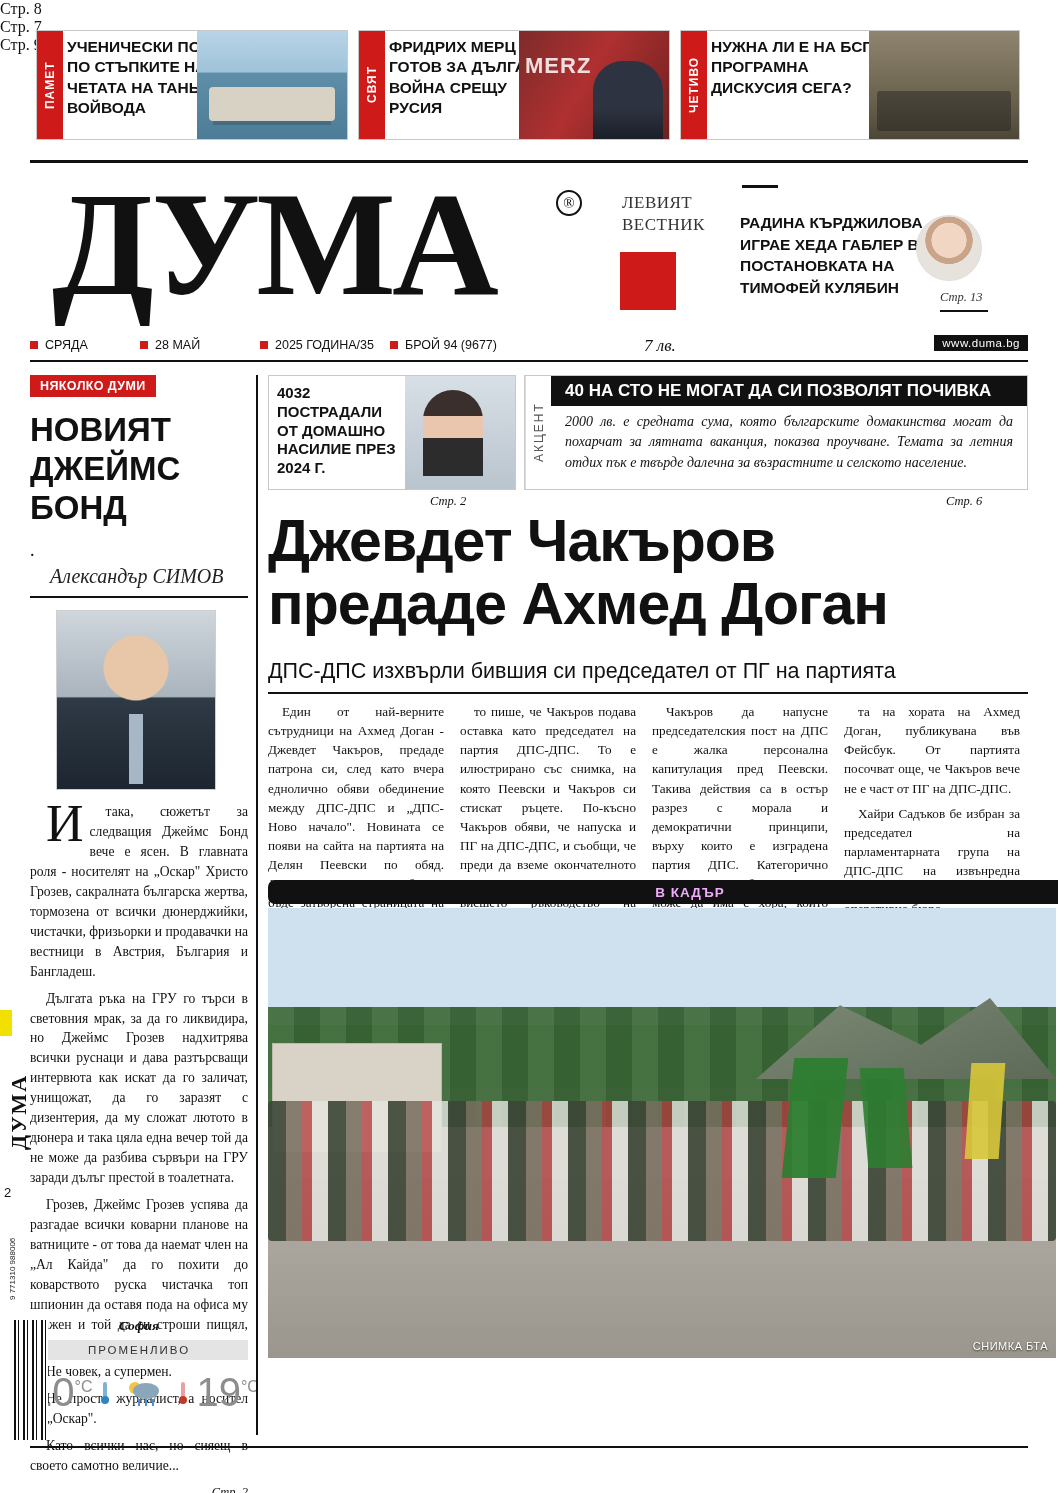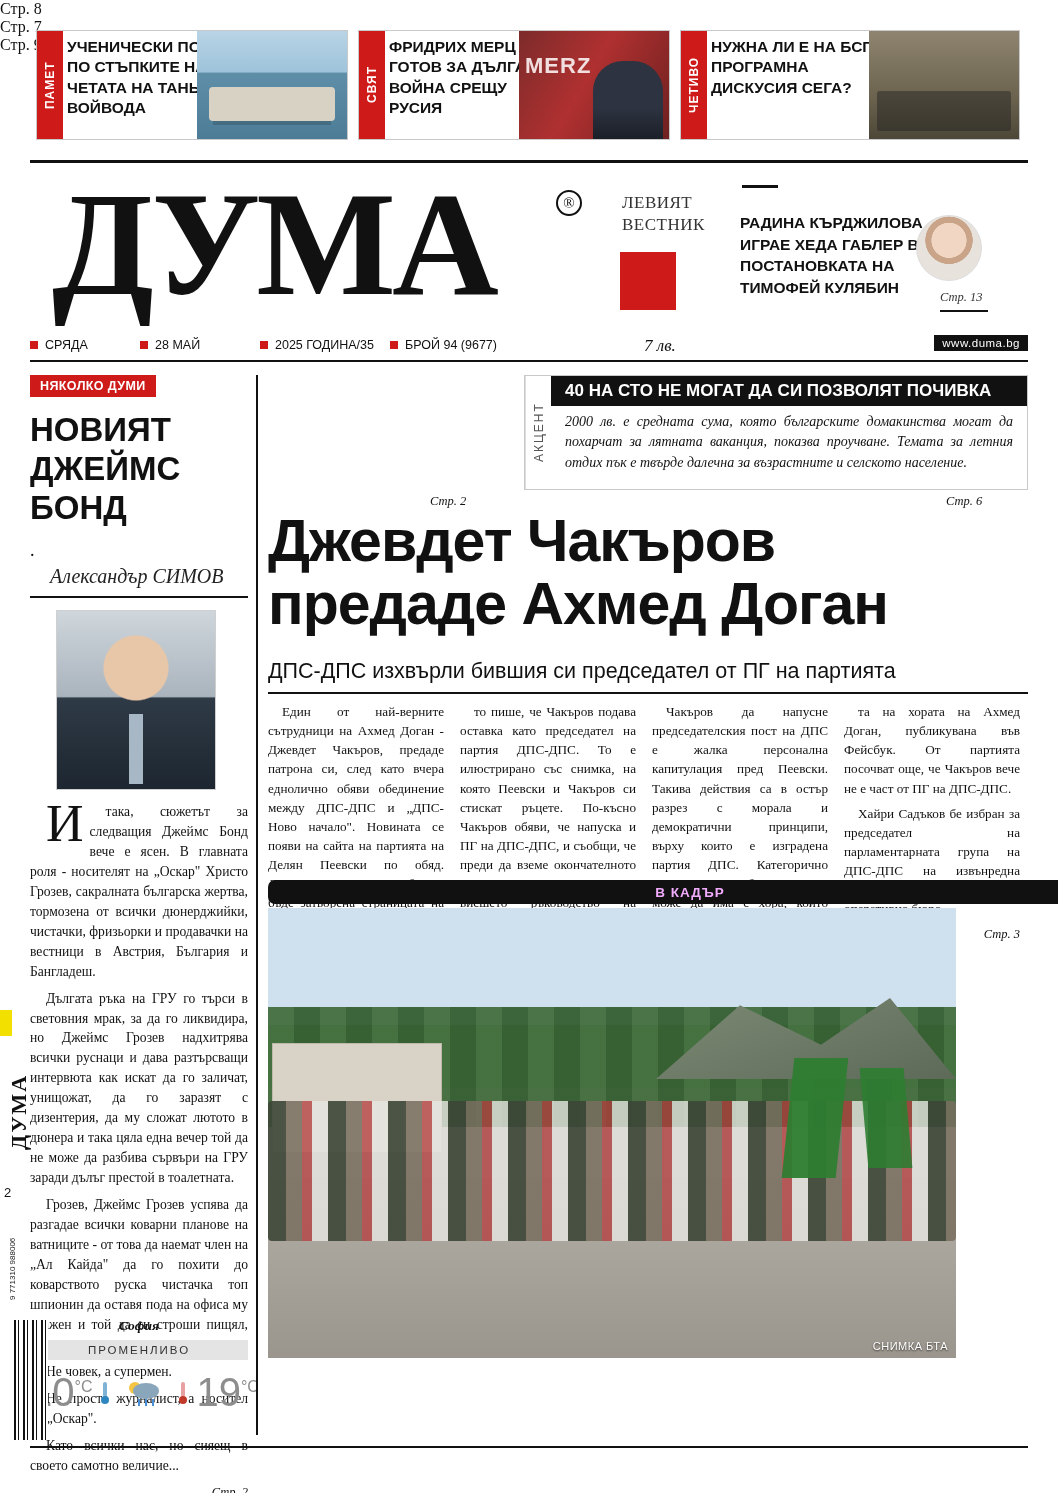--- a/index.html
+++ b/index.html
@@ -267,21 +267,21 @@
   .col p.first{ text-indent:14px; }
   .col-pg{ text-align:right; font-style:italic; font-size:12.5px; margin-top:4px; }
 
   
   .kadr-head {
     position:absolute; left:268px; top:880px; width:844px; height:24px;
     background:#111; color:#f0abfc; display:flex; align-items:center; justify-content:center;
     font-family:"Liberation Sans", sans-serif; font-weight:bold; font-size:13.5px; letter-spacing:1px;border-radius:7px;
   }
   .mainphoto {
-    position:absolute; left:268px; top:908px; width:688px; height:450px;
+    position:absolute; left:268px; top:908px; width:788px; height:450px;
     overflow:hidden;
     background:linear-gradient(180deg,#cfe0ef 0 26%, #8fb07f 26% 40%, #b9b5ae 40% 62%, #a9a49b 62% 100%);
   }
   .mp-mountain{ position:absolute; right:0; top:18%; width:300px; height:90px;
     background:linear-gradient(160deg,#7d8b76 0%, #5d6a58 100%); clip-path:polygon(0 100%, 28% 18%, 55% 62%, 78% 10%, 100% 100%); }
   .mp-trees{ position:absolute; left:0; right:0; top:22%; height:120px;
     background:repeating-linear-gradient(90deg,#3f6b3a 0 26px,#2f5a2c 26px 52px); opacity:.92; }
   .mp-building{ position:absolute; left:4px; top:30%; width:170px; height:110px; background:#d9d2c6; border:1px solid #c0b8a9;}
   .mp-ground{ position:absolute; left:0; right:0; bottom:0; height:40%;
     background:linear-gradient(180deg,#b4afa6 0%, #9b968d 100%); }
@@ -410,20 +410,24 @@
   </div>
 
   <div class="sidemark">ДУМА</div>
   <div class="sidemark-num">2</div>
   <div class="yellowtab"></div>
   <div class="barcode"></div>
   <div class="barcode-txt">9 771310 988006</div>
 
   <div class="vrule"></div>
 
+  <div class="box-violence">
+    <div class="bv-text">4032 ПОСТРАДАЛИ ОТ ДОМАШНО НАСИЛИЕ ПРЕЗ 2024 Г.</div>
+    <div class="bv-photo"></div>
+  </div>
   <div class="bv-pg">Стр. 2</div>
 
   <div class="box-accent">
     <div class="accent-tab">АКЦЕНТ</div>
     <div class="accent-head">40 НА СТО НЕ МОГАТ ДА СИ ПОЗВОЛЯТ ПОЧИВКА</div>
     <div class="accent-body">2000 лв. е средната сума, която българските домакинства могат да похарчат за лятната ваканция, показва проучване. Темата за летния отдих пък е твърде далечна за възрастните и селското население.</div>
   </div>
   <div class="accent-pg">Стр. 6</div>
 
   <div class="headline">Джевдет Чакъров предаде Ахмед Доган</div>

